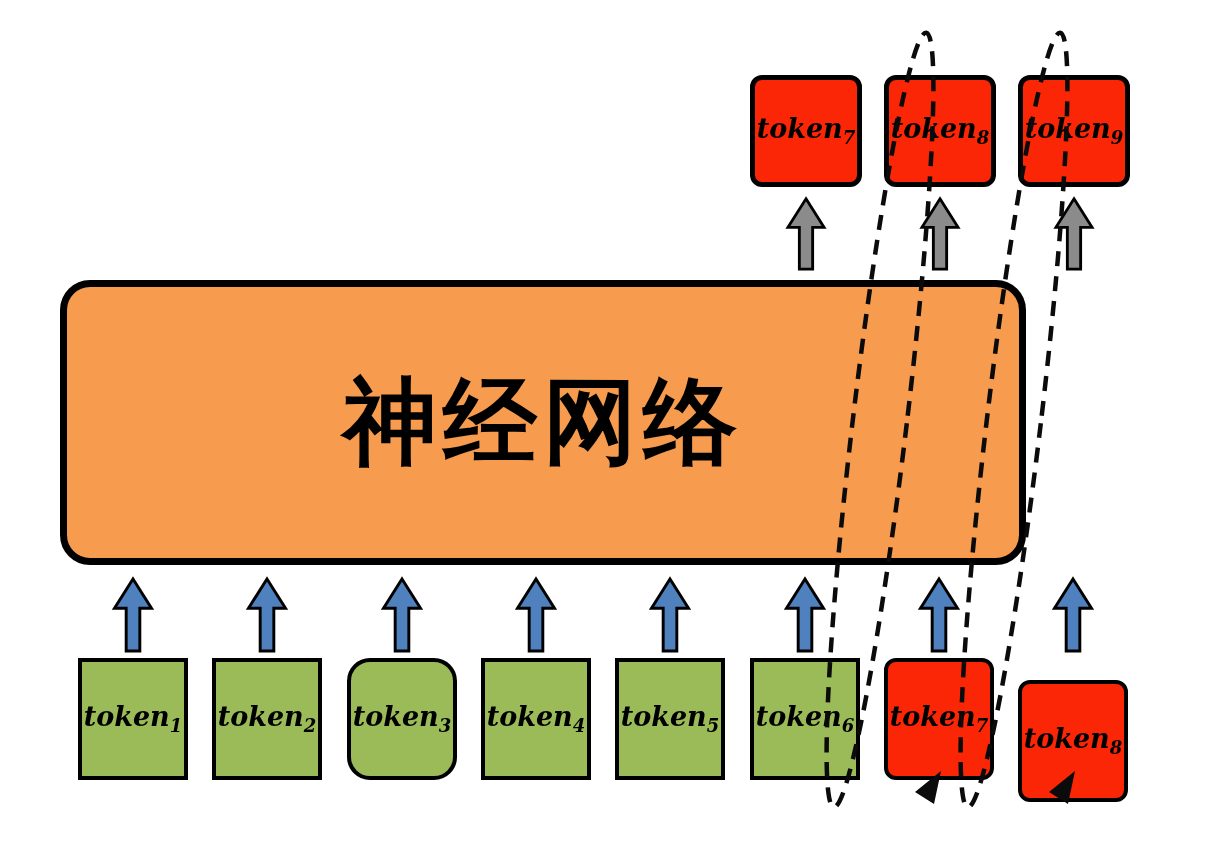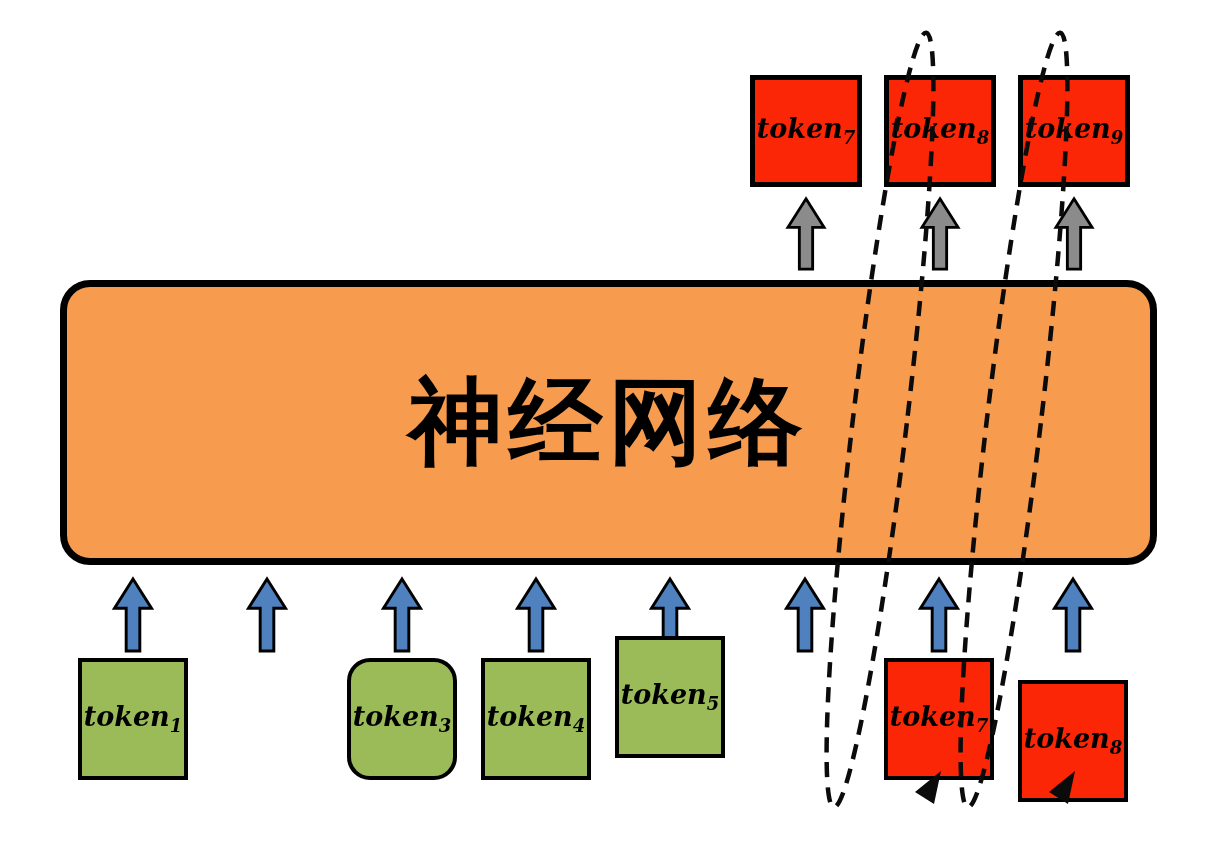--- a/index.html
+++ b/index.html
@@ -11,21 +11,21 @@
     width: 1219px;
     height: 850px;
     background: var(--background, #ffffff);
     overflow: hidden;
   }
 
   
   .network-box {
     position: absolute;
     left: 60px; top: 280px;
-    width: 1097px; height: 285px;
+    width: 966px; height: 285px;
     background: var(--network-box, #f79b4f);
     border: 7px solid var(--box-border, #000);
     border-radius: 30px;
     display: flex; align-items: center; justify-content: center;
   }
   .network-title {
     font-family: "DejaVu Sans", "Liberation Sans", sans-serif;
     font-weight: 900;
     font-size: 94px;
     letter-spacing: 6px;
@@ -35,21 +35,21 @@
 
   
   .token {
     position: absolute;
     width: 110px; height: 122px;
     border: 4px solid var(--box-border, #000);
     display: flex; align-items: center; justify-content: center;
   }
   .token.top { width: 112px; height: 112px; border-width: 5px; }
   .token.green { background: var(--green-token, #9bbb59); }
-  .token.red   { background: var(--red-token, #fb2606); }
+  .token.red   { background: var(--red-token, #fb2606); border-radius: 12px; }
   .token .lbl {
     font-style: italic;
     font-weight: 700;
     font-size: 27px;
     color: #000;
     white-space: nowrap;
   }
   .token .lbl sub { font-size: 18px; font-style: italic; }
 
   
@@ -144,28 +144,34 @@
   </div>
   <div class="arrow" style="left:1051px; top:576px;">
     <svg width="44" height="78" viewBox="0 0 44 80">
         <polygon class="blue" points="22,3 41,33 29,33 29,77 15,77 15,33 3,33"></polygon>
       </svg>
   </div>
 
   <div class="token green" style="left:78px; top:658px;">
     <span class="lbl"><span>token</span><sub>1</sub></span>
   </div>
+  <div class="token green" style="left:212px; top:658px;">
+    <span class="lbl"><span>token</span><sub>2</sub></span>
+  </div>
   <div class="token green" style="left:347px; top:658px;border-radius:23px;">
     <span class="lbl"><span>token</span><sub>3</sub></span>
   </div>
   <div class="token green" style="left:481px; top:658px;align-items:center;">
     <span class="lbl"><span>token</span><sub>4</sub></span>
   </div>
-  <div class="token green" style="left:615px; top:636px;">
+  <div class="token green" style="left:615px; top:658px;">
     <span class="lbl"><span>token</span><sub>5</sub></span>
+  </div>
+  <div class="token green" style="left:750px; top:658px;">
+    <span class="lbl"><span>token</span><sub>6</sub></span>
   </div>
   <div class="token red" style="left:884px; top:658px;">
     <span class="lbl"><span>token</span><sub>7</sub></span>
   </div>
   <div class="token red" style="left:1018px; top:680px;">
     <span class="lbl"><span>token</span><sub>8</sub></span>
   </div>
 
   <svg id="loops" viewBox="0 0 1219 850">
     <ellipse class="loop" cx="880" cy="420" rx="27" ry="390" transform="rotate(6.8 880 420)"></ellipse>

